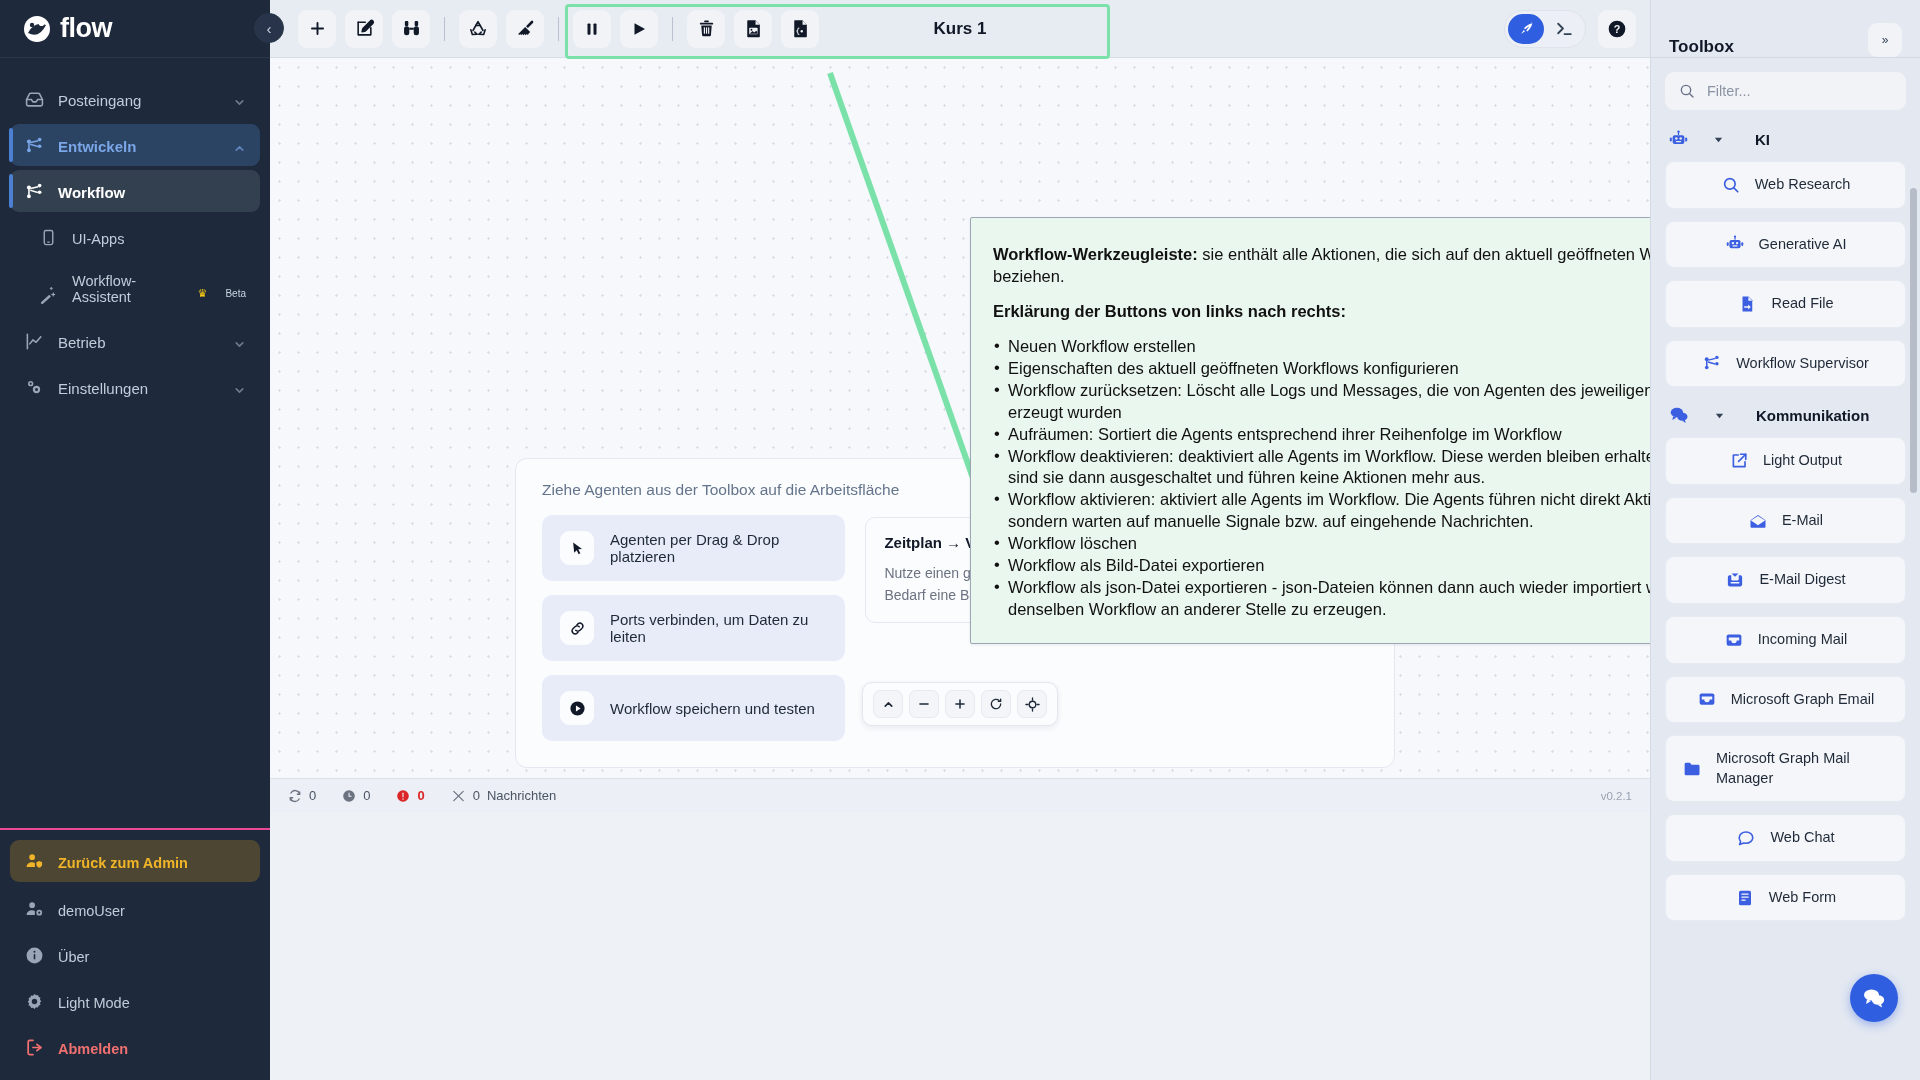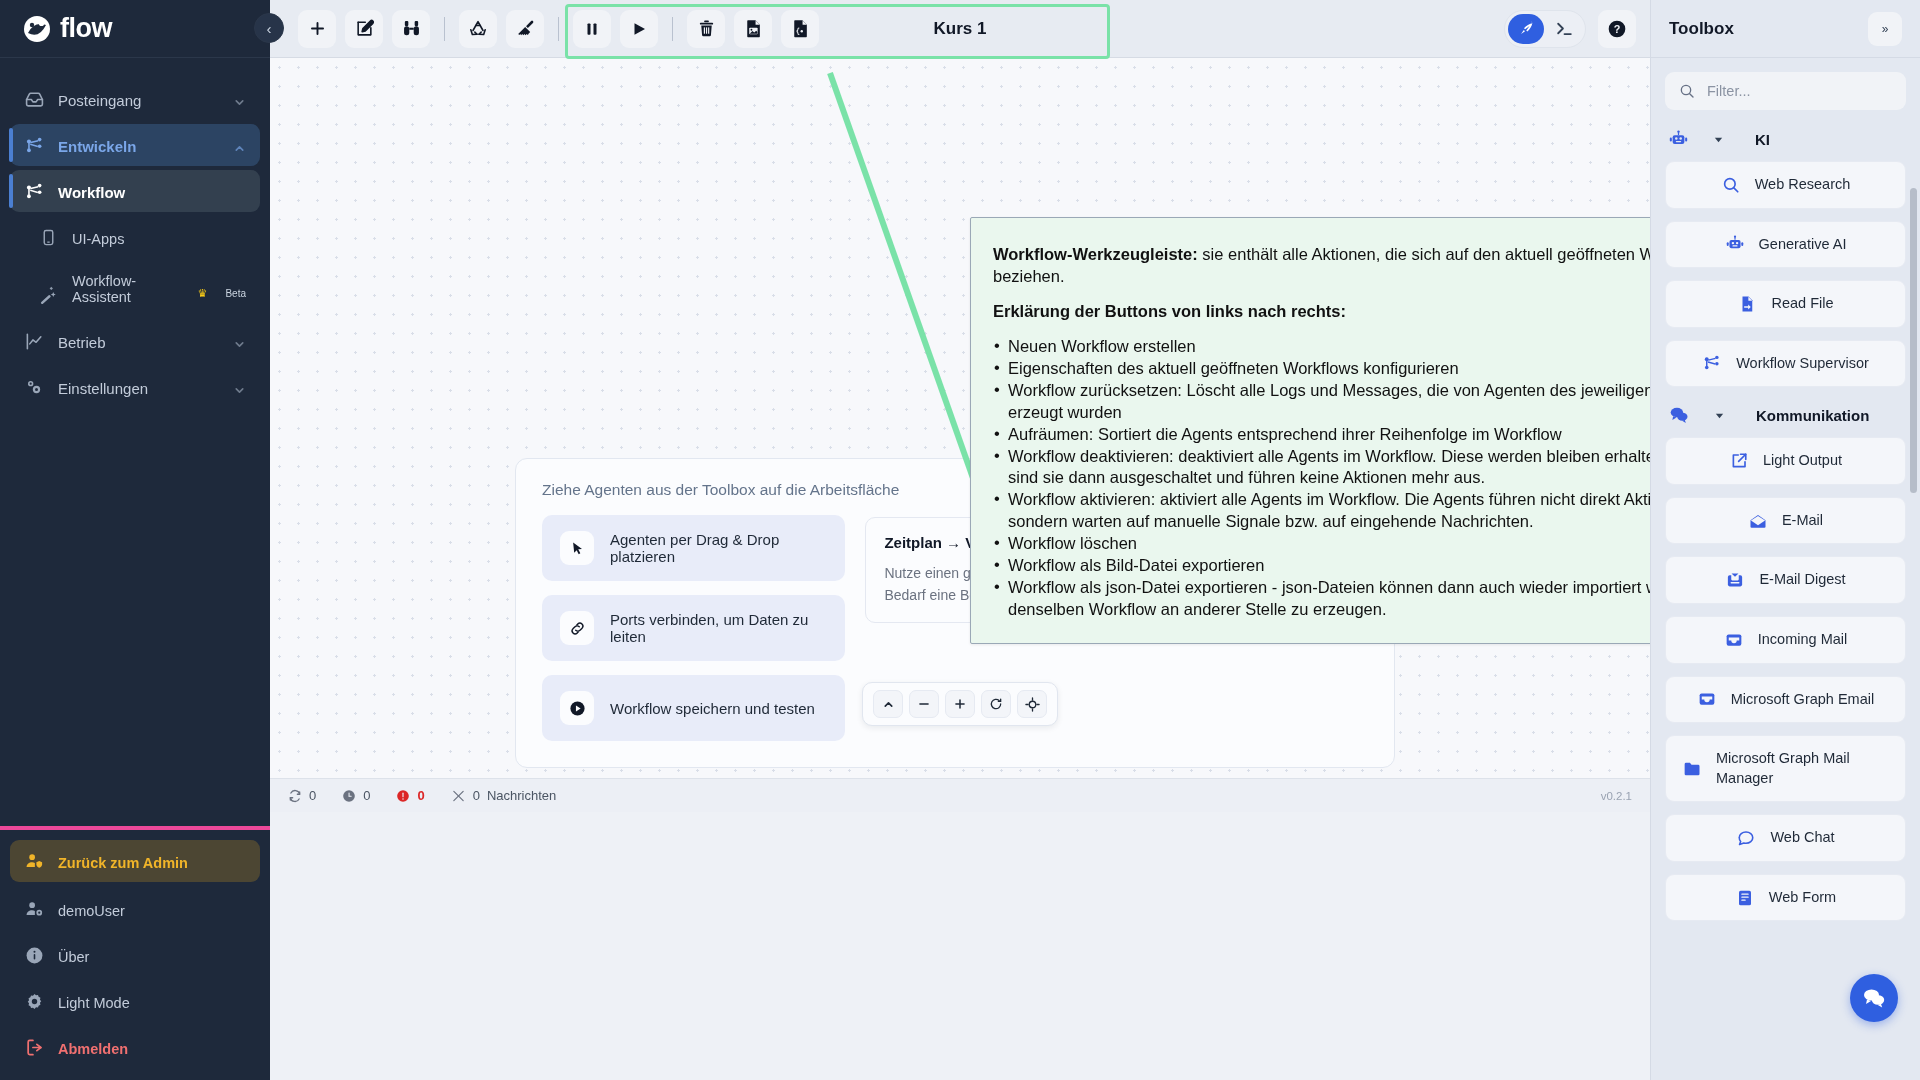--- a/index.html
+++ b/index.html
@@ -39,21 +39,21 @@
     width: 4px; border-radius: 3px; background: #4b7fd1;
   }
   .nav-item.sub-active { background: #33404f; color: #ffffff; font-weight: 700; }
   .nav-item.sub { margin-left: 24px; margin-right: 10px; font-size: 14.5px; }
   .nav-chev { margin-left: auto; opacity: .65; }
   .beta {
     font-size: 10px; color: #cbd5e1; margin-left: 4px;
     position: relative; top: -6px;
   }
   .crown { color: #facc15; font-size: 11px; margin-left: 6px; position: relative; top: -5px;}
-  .sidebar-bottom { padding-bottom: 8px; border-top: 4px solid #ec4899; }
+  .sidebar-bottom { padding-bottom: 8px; border-top: 2px solid #ec4899; }
   .sidebar-bottom .nav-item { font-size: 14.5px; }
   .admin-back {
     background: #4c4633; color: #f0b429; font-weight: 600;
     margin: 10px 10px 6px 10px;
   }
   .logout { color: #f07070; font-weight: 600; }
   .collapse-btn {
     position: absolute; right: -14px; top: 13px; width: 30px; height: 30px;
     border-radius: 50%; background: #273449; color: #cbd5e1;
     display: flex; align-items: center; justify-content: center; font-size: 15px;
@@ -172,21 +172,21 @@
   .status-item.err { color: #dc2626; font-weight: 600; }
   .version { margin-left: auto; font-size: 11.5px; color: #9aa3b2; }
 
   
   .toolbox {
     width: 270px; flex: 0 0 270px; background: #e3e8f1;
     border-left: 1px solid #d4dae5; display: flex; flex-direction: column;
     height: 1080px; position: relative;
   }
   .tb-head {
-    height: 58px; display: flex; align-items: center; padding: 0 18px;
+    height: 58px; display: flex; align-items: flex-end; padding: 0 18px;
     border-bottom: 1px solid #d4dae5; gap: 13px;
   }
   .tb-title { font-size: 17px; font-weight: 700; color: #111827; }
   .tb-collapse {
     margin-left: auto; width: 34px; height: 34px; border-radius: 9px;
     background: #f1f3f7; display: flex; align-items: center; justify-content: center;
     cursor: pointer; color: #334155; font-size: 12px;
   }
   .tb-body { flex: 1 1 auto; overflow: hidden; padding: 14px 14px 0 14px; position: relative; }
   .tb-filter {

